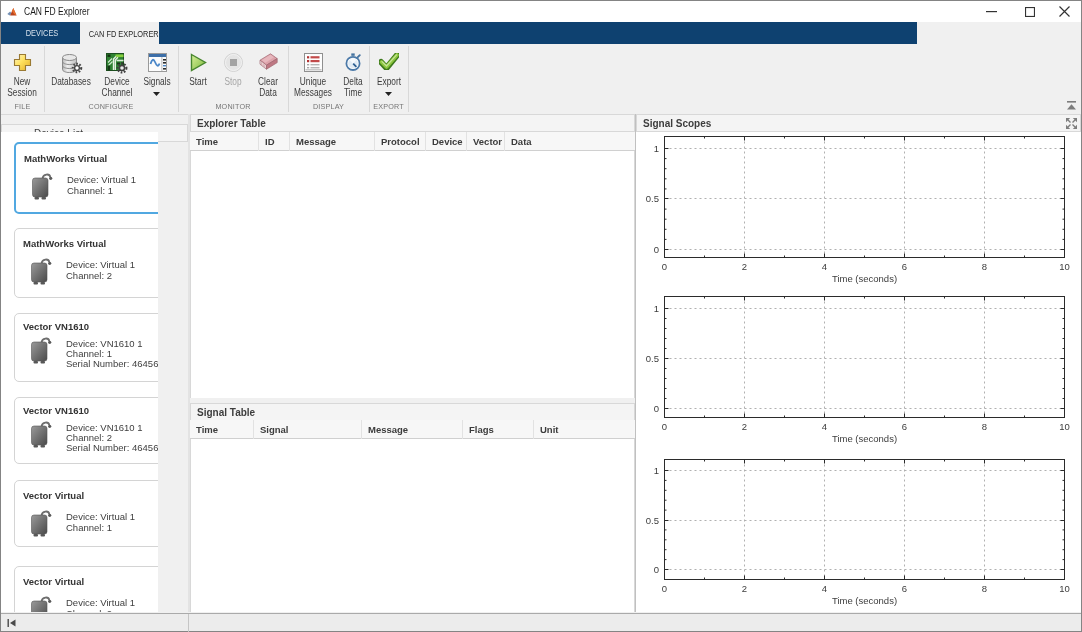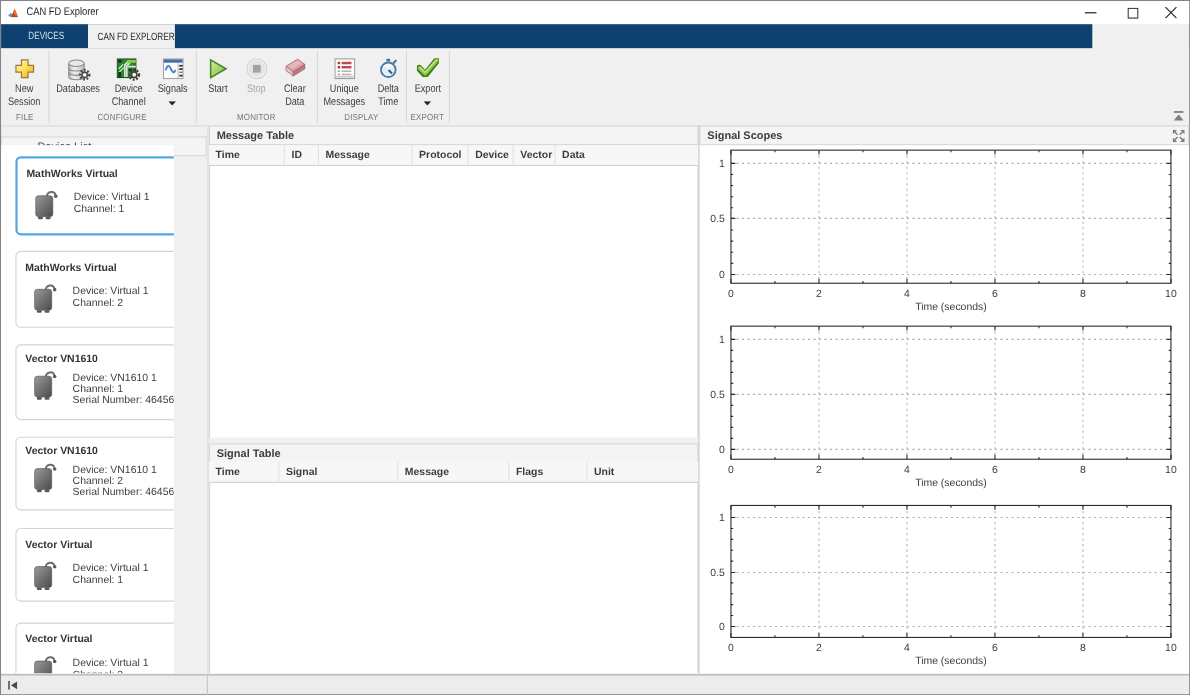--- a/index.html
+++ b/index.html
@@ -4,21 +4,21 @@
 <style>
 * { margin:0; padding:0; box-sizing:border-box; }
 html,body { width:1082px; height:632px; overflow:hidden; }
 body { font-family:"Liberation Sans", sans-serif; position:relative; background:#f0f0f0; }
 .abs { position:absolute; }
 #win { position:absolute; left:0; top:0; width:1082px; height:632px; border:1px solid #848484; }
 
 #titlebar { position:absolute; left:1px; top:1px; width:1080px; height:21px; background:#ffffff; }
 #titletext { position:absolute; left:23px; top:4.5px; font-size:10px; transform:scaleX(0.85); transform-origin:left; color:#1a1a1a; }
 
-#tabbar { position:absolute; left:1px; top:22px; width:992px; height:22px; background:#0e4170; }
+#tabbar { position:absolute; left:1px; top:22px; width:916px; height:22px; background:#0e4170; }
 .tabtext { position:absolute; top:0; height:22px; line-height:22px; font-size:9.5px; transform:scaleX(0.78); transform-origin:center; }
 #tab-devices { left:12px; width:58px; text-align:center; color:#d5e1ec; }
 #tab-active { position:absolute; left:79px; top:0px; width:79px; height:22px; background:#f0f0f0; }
 #tab-active span { display:block; text-align:center; line-height:23px; font-size:9.5px; transform:scaleX(0.78); transform-origin:center; color:#262626; white-space:nowrap; }
 
 #toolbar { position:absolute; left:1px; top:44px; width:1080px; height:71px; background:#f0f0f0; border-bottom:1px solid #d9d9d9; }
 .tsep { position:absolute; top:2px; height:66px; width:1px; background:#d8d8d8; }
 .ticon { position:absolute; top:9px; }
 .tlabel { position:absolute; font-size:10px; transform:scaleX(0.83); transform-origin:center; color:#3c3c3c; width:90px; text-align:center; line-height:11px; white-space:nowrap; }
 .tlabel.dis { color:#a6a6a6; }
@@ -332,21 +332,21 @@
         <polygon points="6.5,5 9.5,9 3.5,9" fill="#666"></polygon>
       </svg>
 <svg class="abs" style="left:173px;top:467px" width="13" height="13">
         <polygon points="6.5,8.5 9.5,4.5 3.5,4.5" fill="#666"></polygon>
       </svg>
 <div class="abs" style="left:175px;top:13px;width:10px;height:186px;background:#c6c6c6"></div>
 </div>
 
   <div class="abs" style="left:188px;top:114px;width:2px;height:498px;background:#e3e3e3"></div>
 
-  <div class="ptitle bold" style="left:190px;top:114px;width:445px;">Message Table</div>
+  <div class="ptitle bold" style="left:190px;top:114px;width:445px;">Explorer Table</div>
   <div class="thead" style="left:190px;top:132px;width:445px;height:19px;">
     <div class="th" style="left:0px;width:68px;border-left:none">Time</div>
     <div class="th" style="left:68px;width:31px">ID</div>
     <div class="th" style="left:99px;width:85px">Message</div>
     <div class="th" style="left:184px;width:51px">Protocol</div>
     <div class="th" style="left:235px;width:41px">Device</div>
     <div class="th" style="left:276px;width:38px">Vector</div>
     <div class="th" style="left:314px;width:131px">Data</div>
   </div>
   <div class="white" style="left:190px;top:151px;width:445px;height:247px;border-left:1px solid #d8d8d8;border-right:1px solid #d8d8d8"></div>

